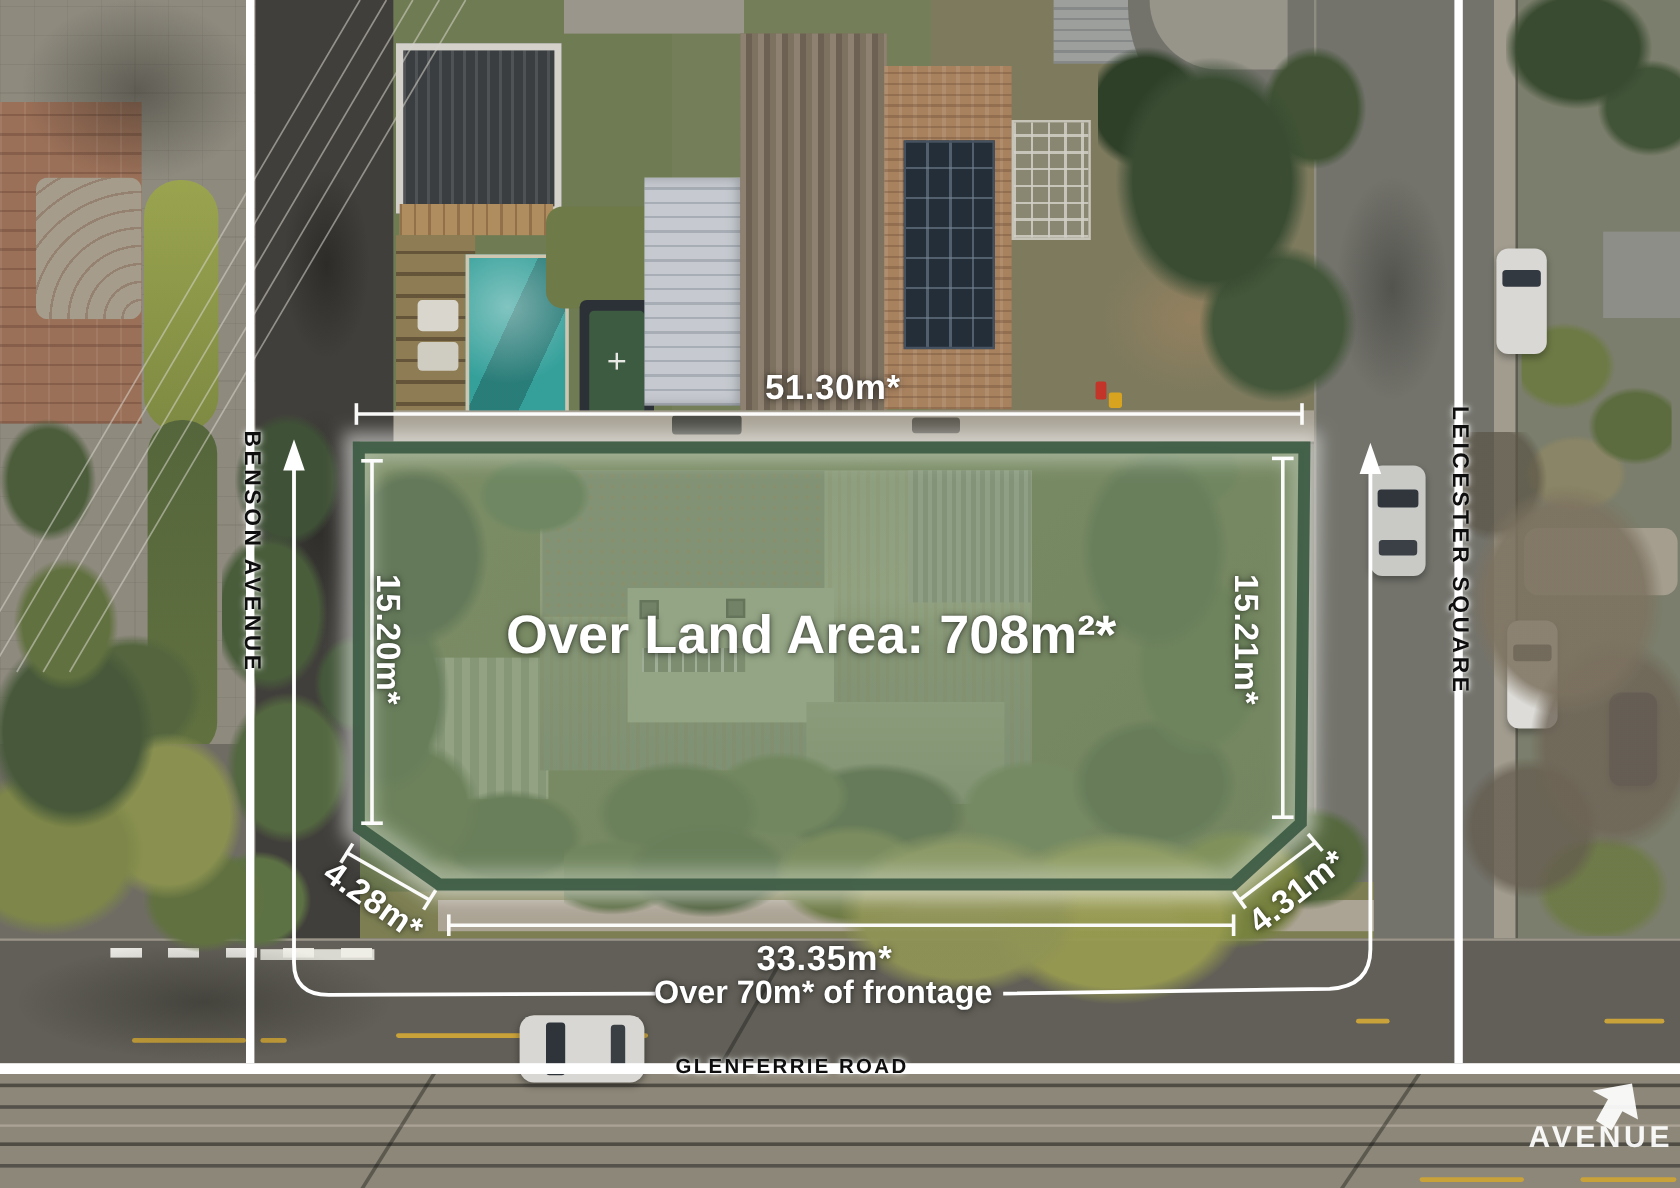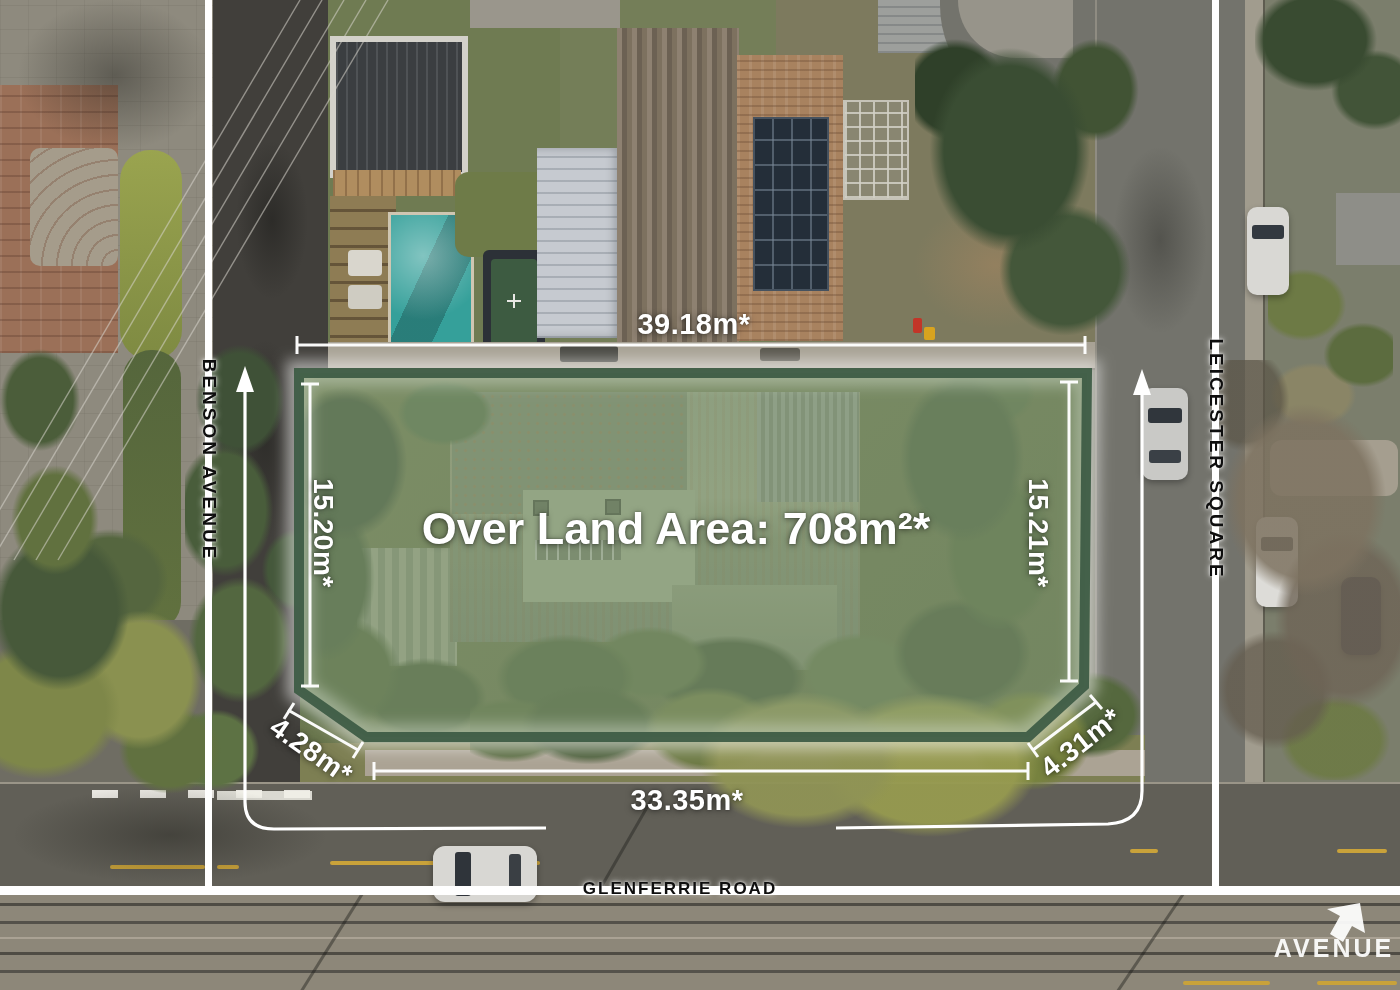--- a/index.html
+++ b/index.html
@@ -189,26 +189,27 @@
       <path d="M836,828 L1108,824 Q1142,822 1142,791 L1142,393"></path>
     </g>
     <polygon points="245,366 236,392 254,392" fill="#ffffff"></polygon>
     <polygon points="1142,369 1133,395 1151,395" fill="#ffffff"></polygon>
 
     <polygon points="1360,903 1365,933 1352,926 1343,942 1330,934 1340,916 1327,909" fill="rgba(255,255,255,0.93)"></polygon>
   </svg>
 
   <div class="lbl" style="left:676px;top:529px;font-size:45px;font-weight:700;">Over Land Area: 708m²*</div>
 
-  <div class="lbl dim" style="left:694px;top:324px;font-size:29px;">39.18m*</div>
+  <div class="lbl dim" style="left:694px;top:324px;font-size:29px;">51.30m*</div>
   <div class="lbl dim" style="left:323px;top:533px;transform:translate(-50%,-50%) rotate(90deg);">15.20m*</div>
   <div class="lbl dim" style="left:1038px;top:533px;transform:translate(-50%,-50%) rotate(90deg);">15.21m*</div>
   <div class="lbl dim" style="left:687px;top:788px;font-size:29px;margin-top:12px;">33.35m*</div>
   <div class="lbl dim" style="left:311px;top:751px;transform:translate(-50%,-50%) rotate(35deg);">4.28m*</div>
   <div class="lbl dim" style="left:1081px;top:743px;transform:translate(-50%,-50%) rotate(-38deg);">4.31m*</div>
+  <div class="lbl" style="left:686px;top:827px;font-size:27px;font-weight:600;">Over 70m* of frontage</div>
 
   <div class="lbl roadlbl" style="left:209px;top:460px;transform:translate(-50%,-50%) rotate(90deg);">BENSON AVENUE</div>
   <div class="lbl roadlbl" style="left:1216px;top:459px;transform:translate(-50%,-50%) rotate(90deg);">LEICESTER SQUARE</div>
-  <div class="lbl roadlbl" style="left:680px;top:889px;font-size:17px;letter-spacing:2px;">GLENFERRIE ROAD</div>
+  <div class="lbl roadlbl" style="left:660px;top:889px;font-size:17px;letter-spacing:2px;">GLENFERRIE ROAD</div>
 
   <div class="lbl" style="left:1334px;top:948px;font-size:25px;font-weight:700;letter-spacing:3px;color:rgba(255,255,255,.93);text-shadow:none;">AVENUE</div>
 
 </div>
 
 </body></html>

